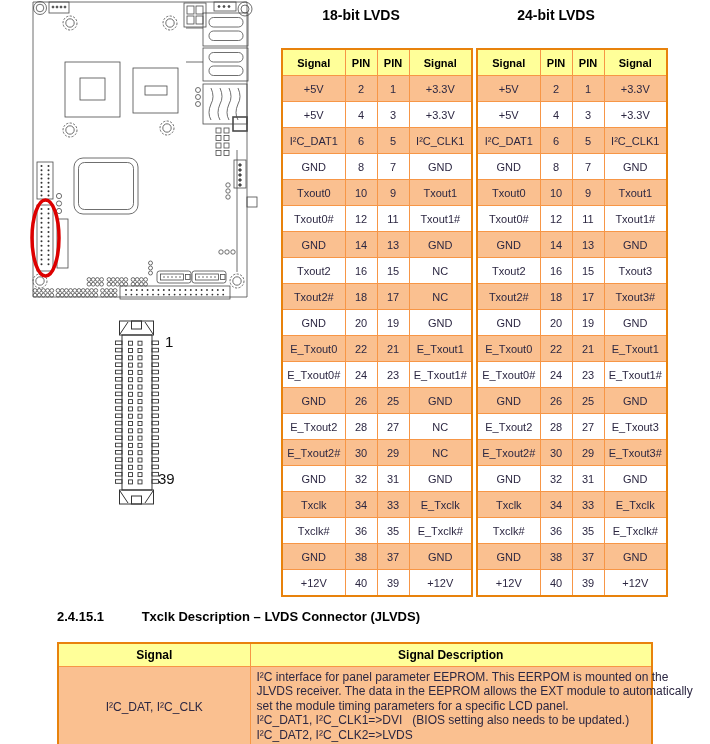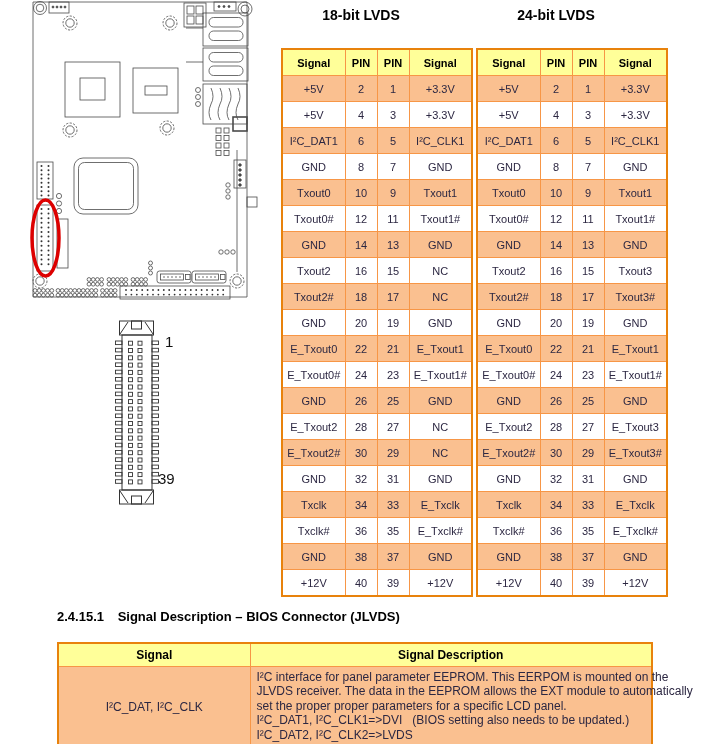--- a/index.html
+++ b/index.html
@@ -19,21 +19,21 @@
       border:1px solid #F79646;height:25px;padding:0;text-align:center;
       vertical-align:middle;font-size:11px;white-space:nowrap;overflow:hidden;}
   table.pin-table th{background:#FFFF99;font-weight:bold;color:#000;}
   table.pin-table td{color:#2c2742;}
   tr.row-orange td{background:#FAC090;}
   tr.row-white td{background:#FFFFFF;}
 
   
   .section-heading{position:absolute;left:57px;top:609px;font-size:13px;
                    font-weight:bold;color:#000;white-space:nowrap;}
-  .section-heading .num{margin-right:10px;}
+  .section-heading .num{margin-right:34px;}
 
   
   table.desc-table{position:absolute;left:57px;top:642px;border-collapse:collapse;
                    table-layout:fixed;width:594px;border:2px solid #E8820C;}
   table.desc-table th{background:#FFFF99;border:1px solid #F79646;height:20px;
                       font-size:12px;font-weight:bold;text-align:center;color:#000;}
   table.desc-table td{background:#FAC090;border:1px solid #F79646;vertical-align:middle;}
   td.desc-signal{text-align:center;font-size:12px;color:#2c2742;}
   td.desc-text{padding:3px 6px 4px 6px;}
   td.desc-text div{font-size:12px;line-height:14.4px;color:#2c2742;white-space:pre;}
@@ -713,41 +713,41 @@
             <td>40</td>
             <td>39</td>
             <td>+12V</td>
           </tr>
         </tbody>
     </table>
   </div>
 
   <div class="section-heading">
     <span class="num">2.4.15.1</span>
-    <span>Signal Description – BIOS Connector (JLVDS)</span>
+    <span>Txclk Description – LVDS Connector (JLVDS)</span>
   </div>
 
   <table class="desc-table">
     <colgroup>
         <col style="width:192px">
         <col style="width:402px">
       </colgroup>
     <thead>
       <tr>
           <th>Signal</th>
           <th>Signal Description</th>
         </tr>
     </thead>
     <tbody>
       <tr>
         <td class="desc-signal">I²C_DAT, I²C_CLK</td>
         <td class="desc-text">
             <div>I²C interface for panel parameter EEPROM. This EERPOM is mounted on the</div>
             <div>JLVDS receiver. The data in the EEPROM allows the EXT module to automatically</div>
-            <div>set the proper proper parameters for a specific LCD panel.</div>
+            <div>set the module timing parameters for a specific LCD panel.</div>
             <div>I²C_DAT1, I²C_CLK1=&gt;DVI   (BIOS setting also needs to be updated.)</div>
             <div>I²C_DAT2, I²C_CLK2=&gt;LVDS</div>
           </td>
       </tr>
     </tbody>
   </table>
 
 </div>
 
 </body></html>

